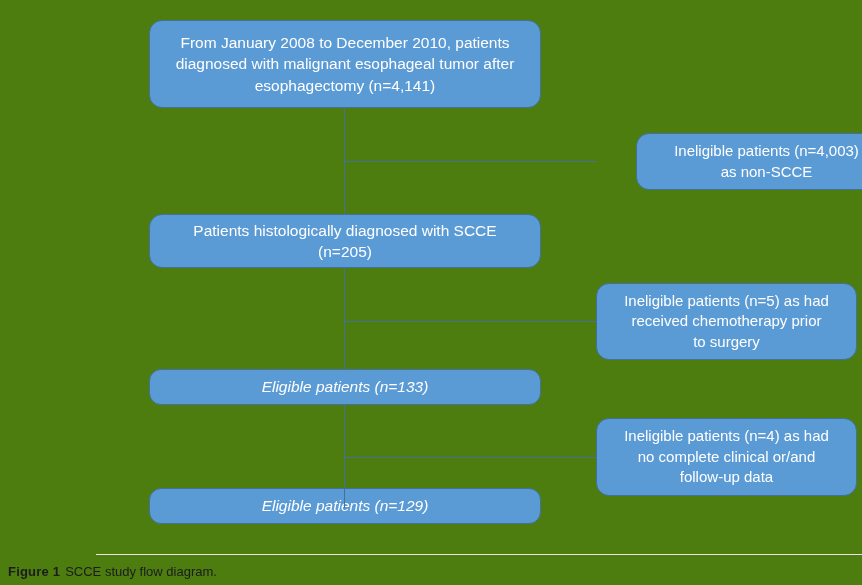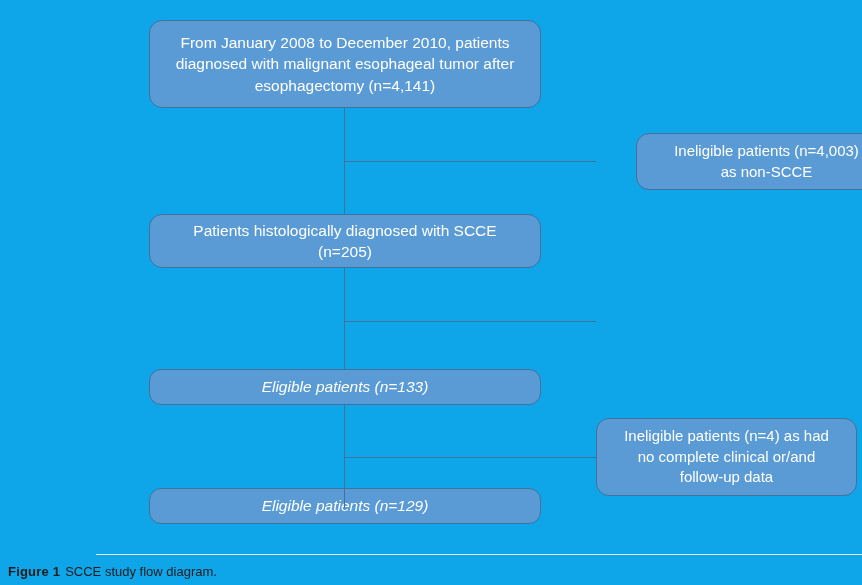--- a/index.html
+++ b/index.html
@@ -3,21 +3,21 @@
 <meta charset="utf-8">
 <style>
   * { box-sizing: border-box; margin: 0; padding: 0; }
   html, body { width: 862px; height: 585px; background: #ffffff; overflow: hidden; }
   body { font-family: "Liberation Sans", sans-serif; }
 
   .canvas {
     position: relative;
     width: 862px;
     height: 585px;
-    background: #0ea5e9;
+    background: #4d7c0f;
     padding-left: 8px;
   }
 
   .flow-box {
     position: absolute;
     background: #5b9bd5;
     border: 1.5px solid #41719c;
     border-radius: 13px;
     color: #ffffff;
     display: flex;
@@ -86,20 +86,23 @@
   <div class="flow-box" id="box-diagnosed">Patients histologically diagnosed with SCCE
 (n=205)</div>
 
   <div class="flow-box small" id="box-eligible-133">Eligible patients (n=133)</div>
 
   <div class="flow-box small" id="box-eligible-129">Eligible patients (n=129)</div>
 
   <div class="flow-box exclusion" id="box-excl-nonscce">Ineligible patients (n=4,003)
 as non-SCCE</div>
 
+  <div class="flow-box exclusion" id="box-excl-chemo">Ineligible patients (n=5) as had
+received chemotherapy prior
+to surgery</div>
 
   <div class="flow-box exclusion" id="box-excl-data">Ineligible patients (n=4) as had
 no complete clinical or/and
 follow-up data</div>
 
   <div class="connector v" id="conn-v1"></div>
   <div class="connector v" id="conn-v2"></div>
   <div class="connector v" id="conn-v3"></div>
   <div class="connector h" id="conn-h1"></div>
   <div class="connector h" id="conn-h2"></div>

